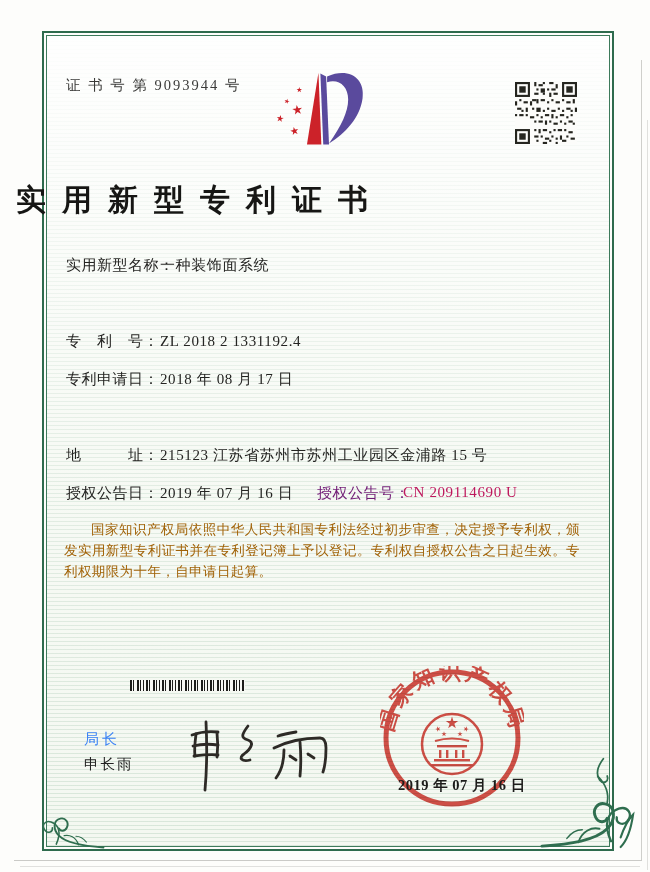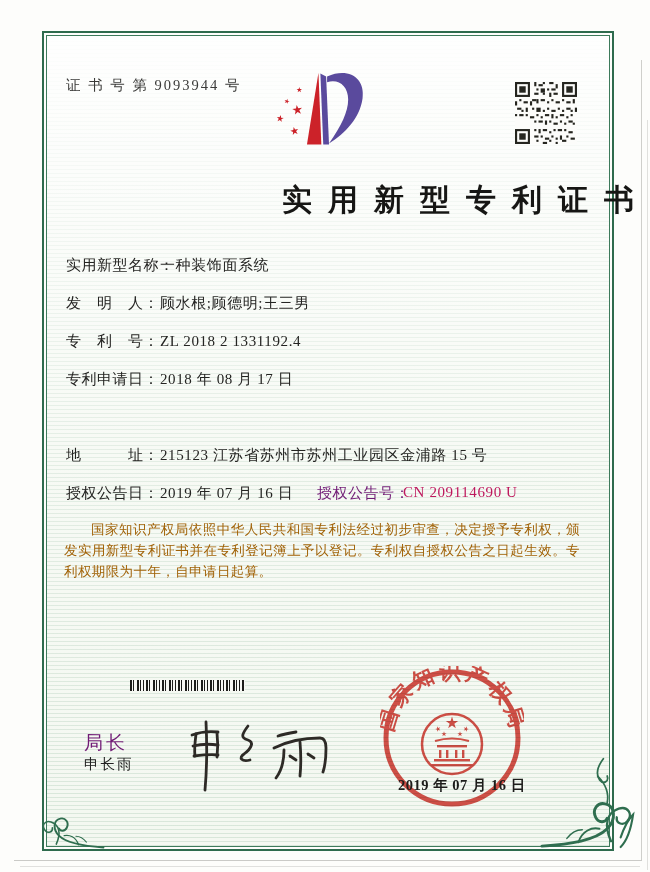--- a/index.html
+++ b/index.html
@@ -24,38 +24,38 @@
   }
   .frame-inner{
     position:absolute;inset:2px;border:1px solid #3d7a5b;
     background:
       linear-gradient(180deg, rgba(255,255,255,.95) 0%, rgba(255,255,255,.65) 22%, rgba(255,255,255,.25) 55%, rgba(255,255,255,0) 100%),
       repeating-linear-gradient(0deg, rgba(118,168,134,.22) 0 1px, rgba(118,168,134,0) 1px 4px),
       #f4f8f1;
   }
   .txt{position:absolute;color:#2a2a28;}
   .cert-no{left:66px;top:76px;font-size:14.5px;letter-spacing:2px;color:#3a3a38;}
-  .title{left:0;top:180px;width:650px;text-align:right;font-size:30px;font-weight:700;letter-spacing:16px;color:#161614;text-indent:16px;}
+  .title{left:0;top:180px;width:650px;text-align:left;font-size:30px;font-weight:700;letter-spacing:16px;color:#161614;text-indent:16px;}
   .logo{position:absolute;left:268px;top:64px;width:122px;height:92px;}
   .qr{position:absolute;left:515px;top:82px;width:62px;height:62px;}
   .row{position:absolute;left:66px;width:540px;font-size:15px;white-space:nowrap;}
   .row .lbl{display:inline-block;width:94px;letter-spacing:.5px;color:#242422;}
   .row .val{letter-spacing:.6px;color:#242422;}
   .row .lbl2{position:absolute;left:251px;letter-spacing:.5px;color:#701a75;}
   .row .val2{position:absolute;left:337px;letter-spacing:.6px;color:#be185d;}
   .para{position:absolute;left:64px;width:516px;font-size:13.5px;line-height:21px;
         text-align:justify;text-indent:2em;color:#a16207;letter-spacing:.4px;}
   .barcode{
     position:absolute;left:130px;top:680px;width:115px;height:11px;
     background:repeating-linear-gradient(90deg,
       #1d1d1b 0 2px,#f8f8f5 2px 3px,#1d1d1b 3px 4px,#f8f8f5 4px 7px,
       #1d1d1b 7px 9px,#f8f8f5 9px 10px,#1d1d1b 10px 11px,#f8f8f5 11px 13px,
       #1d1d1b 13px 14px,#f8f8f5 14px 16px);
   }
-  .director-label{left:84px;top:730px;font-size:19px;letter-spacing:3px;color:#701a75;}
+  .director-label{left:84px;top:730px;font-size:15px;letter-spacing:3px;color:#3b82f6;}
   .director-name{left:84px;top:755px;font-size:14.5px;letter-spacing:2px;color:#222;}
   .signature{position:absolute;left:178px;top:708px;width:160px;height:95px;}
   .seal{position:absolute;left:380px;top:666px;width:144px;height:144px;mix-blend-mode:multiply;opacity:.92;}
   .seal-date{left:398px;top:776px;font-size:14.5px;font-weight:600;letter-spacing:.5px;color:#1c1c1a;z-index:5;}
   .footer{left:0;top:821px;width:608px;text-align:center;font-size:13.5px;letter-spacing:1px;color:#2e2e2c;}
   .flourish{position:absolute;}
   .fl-br{left:540px;top:745px;width:96px;height:110px;}
   .fl-bl{left:36px;top:780px;width:72px;height:72px;transform:scaleX(-1);}
 </style>
 </head>
@@ -182,23 +182,20 @@
         <rect x="24" y="2" width="3" height="3"></rect>
         <rect x="2" y="24" width="3" height="3"></rect>
       </g>
   </svg>
 
   <div class="txt title">实用新型专利证书</div>
 
   <div class="row" style="top:256px">
     <span class="lbl">实用新型名称：</span><span class="val">一种装饰面系统</span>
   </div>
-  <div class="row" style="top:294px">
-    <span class="lbl">发　明　人：</span><span class="val">顾水根;顾德明;王三男</span>
-  </div>
   <div class="row" style="top:332px">
     <span class="lbl">专　利　号：</span><span class="val">ZL 2018 2 1331192.4</span>
   </div>
   <div class="row" style="top:370px">
     <span class="lbl">专利申请日：</span><span class="val">2018 年 08 月 17 日</span>
   </div>
   <div class="row" style="top:446px">
     <span class="lbl">地　　　址：</span><span class="val">215123 江苏省苏州市苏州工业园区金浦路 15 号</span>
   </div>
   <div class="row" style="top:484px">

